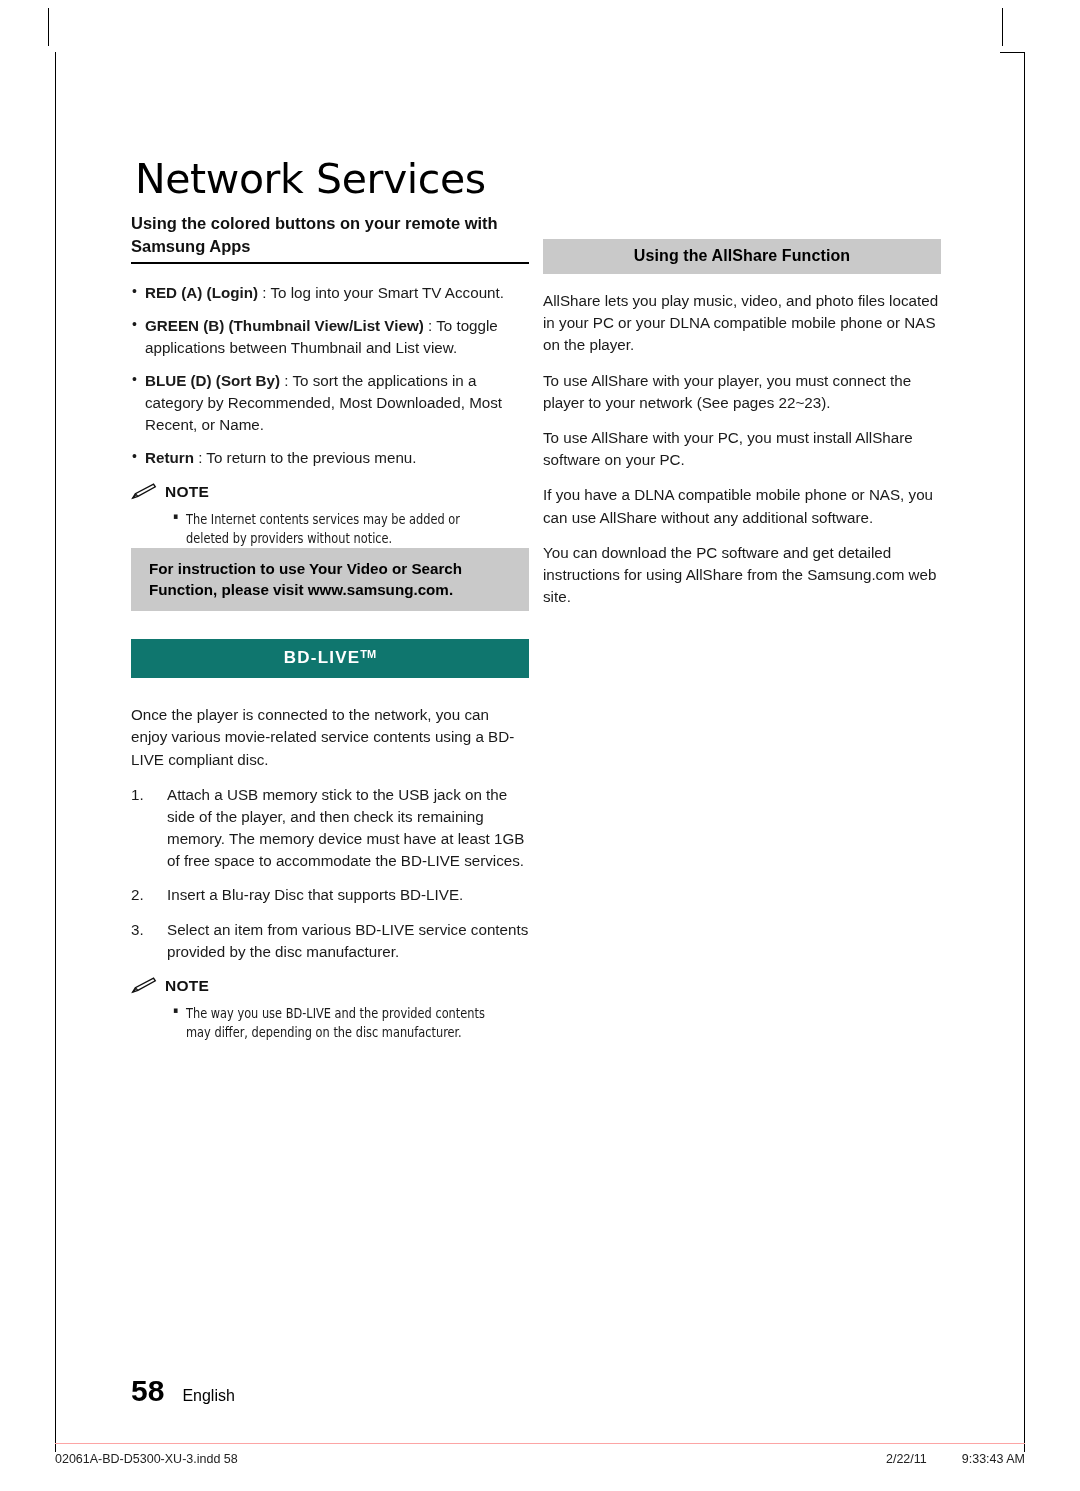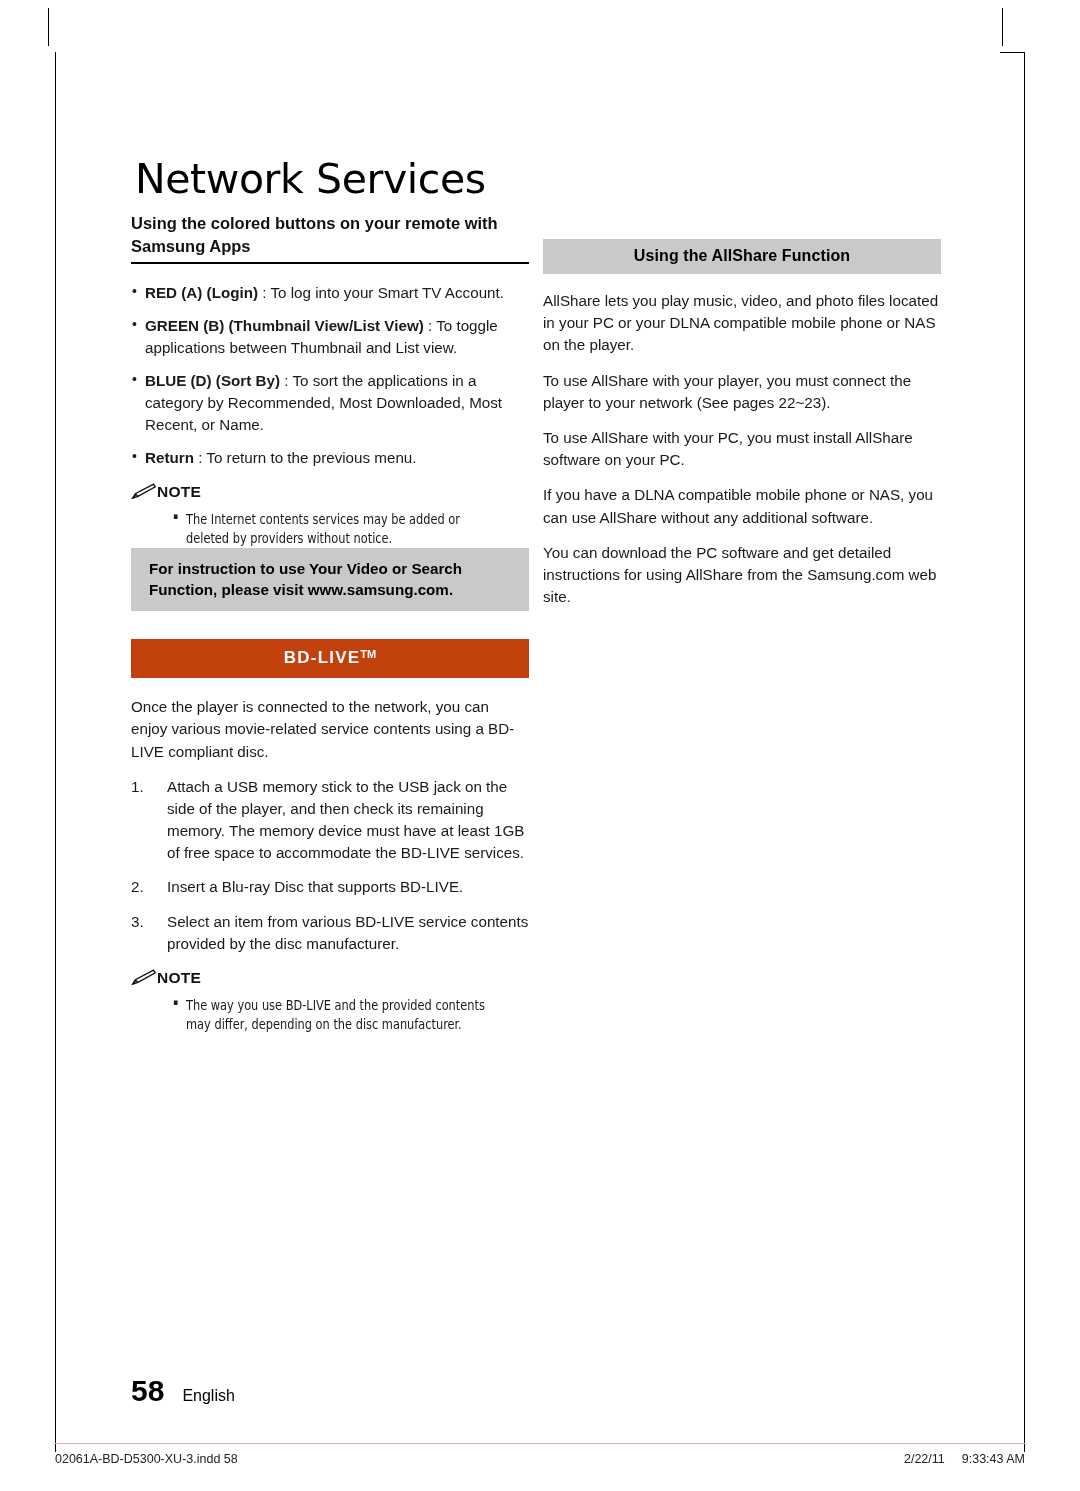--- a/index.html
+++ b/index.html
@@ -75,28 +75,28 @@
     color: #000;
     font-size: 16px;
     font-weight: bold;
     text-align: center;
     padding: 8px 0 9px 0;
     letter-spacing: 0.1px;
     margin-bottom: 16px;
     margin-top: 27px;
   }
   .h-black {
-    background: #c2410c;
+    background: #0f766e;
     color: #ffffff;
     font-size: 17px;
     font-weight: bold;
     text-align: center;
     padding: 9px 0 10px 0;
     letter-spacing: 1.2px;
-    margin: 28px 0 18px 0;
+    margin: 28px 0 26px 0;
   }
   .h-black .tm { font-size: 11px; vertical-align: top; letter-spacing: 0; }
 
   
   p.body {
     font-size: 15.2px;
     line-height: 1.46;
     margin: 0 0 13px 0;
     color: #1a1a1a;
   }
@@ -141,20 +141,21 @@
     position: absolute;
     left: 0;
     top: 0;
     font-weight: normal;
   }
 
   
   .note-head {
     display: flex;
     align-items: center;
+    gap: 8px;
     margin: 14px 0 9px 0;
   }
   .note-head .pencil {
     width: 26px;
     height: 18px;
     display: inline-block;
   }
   .note-head .note-label {
     font-size: 15.5px;
     font-weight: bold;
@@ -219,21 +220,21 @@
     left: 55px;
     top: 1443px;
     width: 970px;
     border-top: 1px solid #fca5a5;
     padding-top: 8px;
     display: flex;
     justify-content: space-between;
     font-size: 12.5px;
     color: #222;
   }
-  .footer-right { display: flex; gap: 17px; }
+  .footer-right { display: flex; gap: 35px; }
 </style>
 </head>
 <body>
 
 <div class="crop-mark cm-v" style="left:48px; top:8px;"></div>
 <div class="crop-mark cm-v" style="left:1002px; top:8px;"></div>
 
 <div class="page">
 
   <div class="frame-line" style="left:0px; top:36px; width:1px; height:1400px;"></div>

